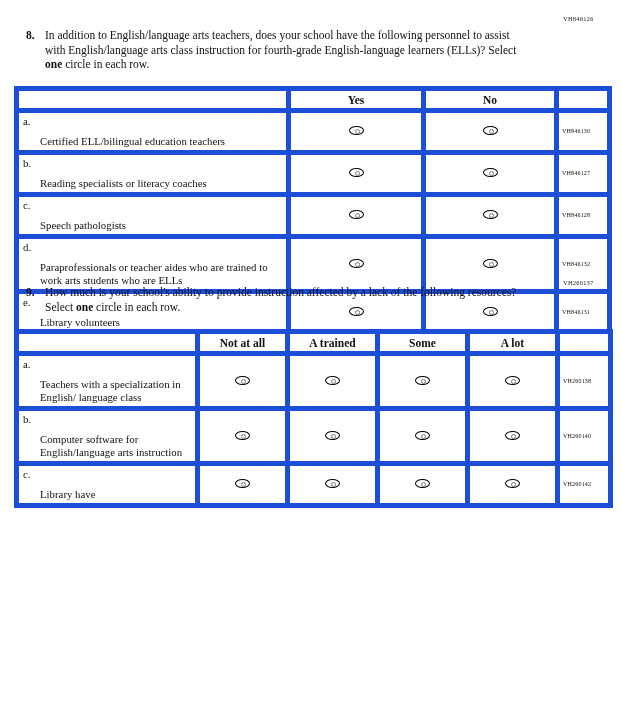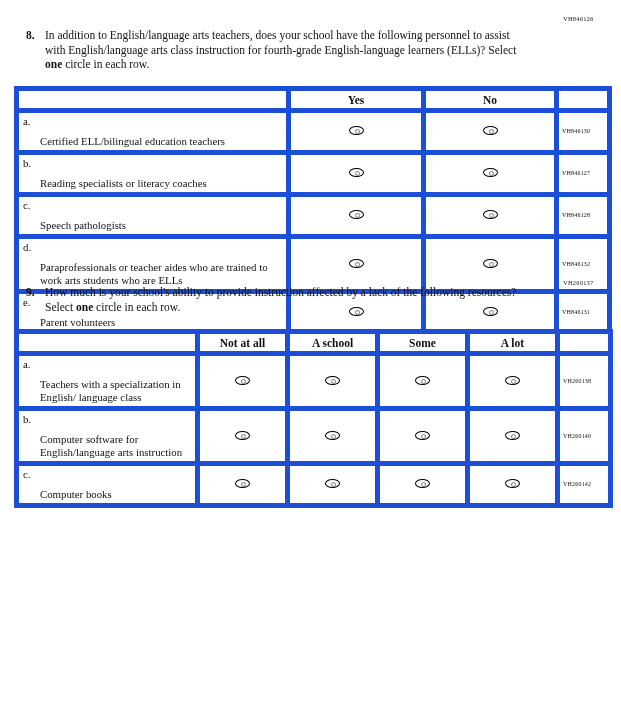--- a/index.html
+++ b/index.html
@@ -169,21 +169,21 @@
           </div>
         </td>
       <td class="opt"><span class="oval"></span></td>
       <td class="opt"><span class="oval"></span></td>
       <td class="code">VH846132</td>
     </tr>
     <tr class="single">
       <td class="lbl">
           <div class="lbl-wrap">
             <span class="letter">e.</span>
-            <span class="txt">Parent volunteers</span>
+            <span class="txt">Library volunteers</span>
           </div>
         </td>
       <td class="opt"><span class="oval"></span></td>
       <td class="opt"><span class="oval"></span></td>
       <td class="code">VH846131</td>
     </tr>
   </tbody>
 </table>
 
 <div class="top-code" id="q9-code">VH260137</div>
@@ -199,21 +199,21 @@
       <col class="c-o">
       <col class="c-o">
       <col class="c-o">
       <col class="c-o">
       <col class="c-code">
   </colgroup>
   <thead>
     <tr>
       <th></th>
       <th>Not at all</th>
-      <th>A school</th>
+      <th>A trained</th>
       <th>Some</th>
       <th>A lot</th>
       <th></th>
     </tr>
   </thead>
   <tbody>
     <tr class="tall">
       <td class="lbl">
           <div class="lbl-wrap">
             <span class="letter">a.</span>
@@ -236,21 +236,21 @@
       <td class="opt"><span class="oval"></span></td>
       <td class="opt"><span class="oval"></span></td>
       <td class="opt"><span class="oval"></span></td>
       <td class="opt"><span class="oval"></span></td>
       <td class="code">VH260140</td>
     </tr>
     <tr class="single">
       <td class="lbl">
           <div class="lbl-wrap">
             <span class="letter">c.</span>
-            <span class="txt">Computer books</span>
+            <span class="txt">Library have</span>
           </div>
         </td>
       <td class="opt"><span class="oval"></span></td>
       <td class="opt"><span class="oval"></span></td>
       <td class="opt"><span class="oval"></span></td>
       <td class="opt"><span class="oval"></span></td>
       <td class="code">VH260142</td>
     </tr>
   </tbody>
 </table>

